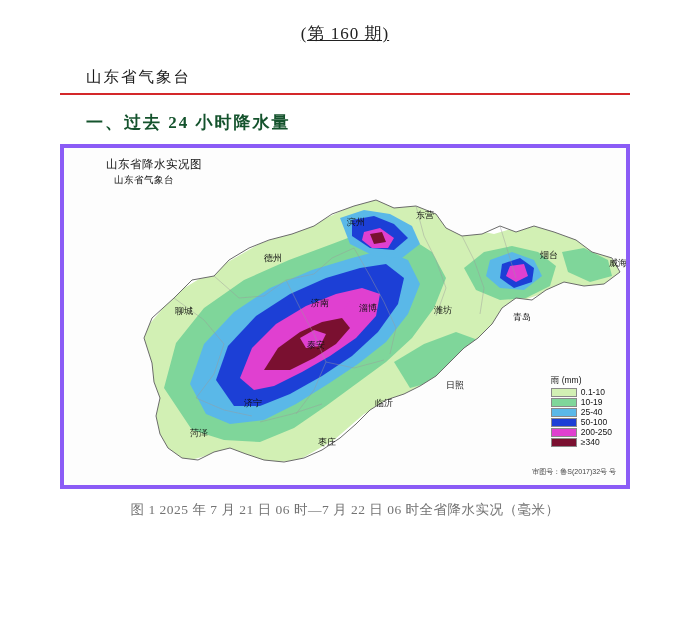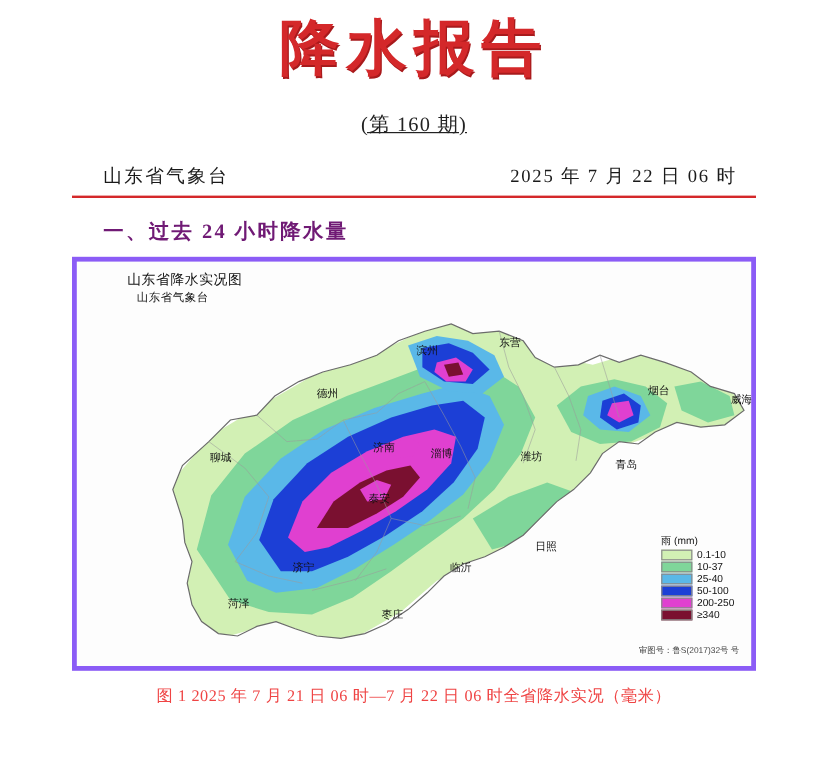--- a/index.html
+++ b/index.html
@@ -55,21 +55,21 @@
   .red-rule {
     height: 2px;
     background: #d4282a;
     margin: 5px 60px 0 60px;
   }
   .section-heading {
     margin: 16px 0 0 86px;
     font-size: 17px;
     font-weight: bold;
     letter-spacing: 2px;
-    color: #701a75;
+    color: #14532d;
   }
   .map-wrap {
     margin: 10px auto 0 auto;
     width: 570px;
     height: 345px;
     border: 4px solid #8b5cf6;
     position: relative;
     background: #fdfdfd;
     overflow: hidden;
     box-sizing: border-box;
@@ -115,35 +115,33 @@
   .city-label {
     font-family: "Liberation Sans", sans-serif;
     font-size: 9px;
     fill: #111;
   }
   .fig-caption {
     text-align: center;
     font-size: 13.5px;
     letter-spacing: 0.5px;
     margin-top: 12px;
-    color: #ef4444;
+    color: #737373;
   }
 </style>
 </head>
 <body>
 
 <div class="page">
 
-  <div class="doc-title">降水报告</div>
 
   <div class="doc-issue">(第 160 期)</div>
 
   <div class="meta-row">
     <div class="meta-left">山东省气象台</div>
-    <div class="meta-right">2025 年 7 月 22 日 06 时</div>
   </div>
   <div class="red-rule"></div>
 
   <div class="section-heading">一、过去 24 小时降水量</div>
 
   <div class="map-wrap">
 
     <div class="map-caption-block">
       <div class="map-cap-1">山东省降水实况图</div>
       <div class="map-cap-3">山东省气象台</div>
@@ -249,21 +247,21 @@
     </svg>
 
     <div class="legend">
       <div class="legend-title">雨 (mm)</div>
       <div class="legend-row">
         <span class="legend-swatch" style="background:#d2f0b4"></span>
         <span>0.1-10</span>
       </div>
       <div class="legend-row">
         <span class="legend-swatch" style="background:#7fd69a"></span>
-        <span>10-37</span>
+        <span>10-19</span>
       </div>
       <div class="legend-row">
         <span class="legend-swatch" style="background:#5ab8e8"></span>
         <span>25-40</span>
       </div>
       <div class="legend-row">
         <span class="legend-swatch" style="background:#1c3fd6"></span>
         <span>50-100</span>
       </div>
       <div class="legend-row">

